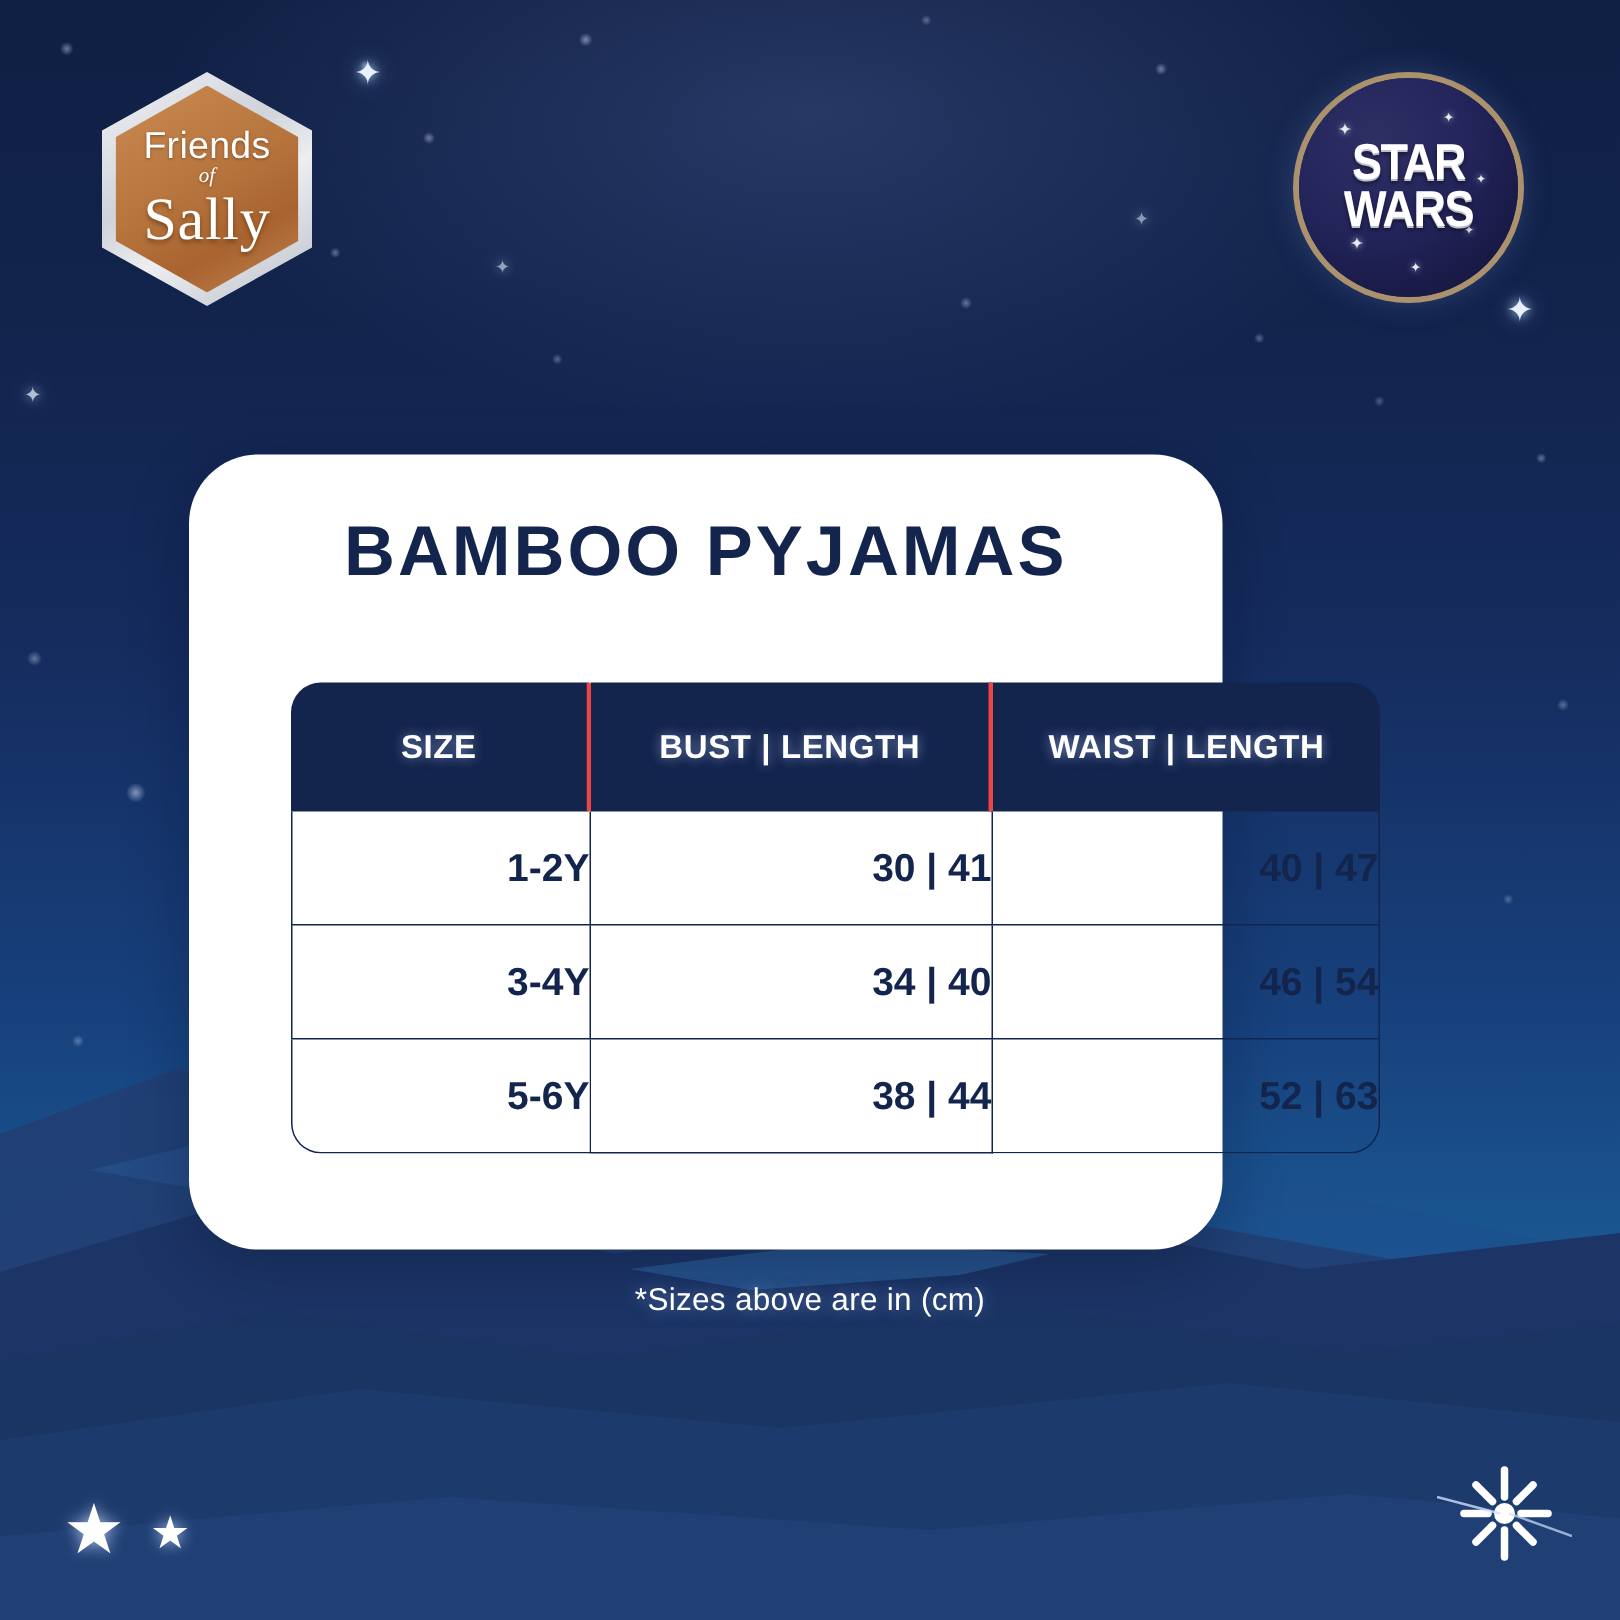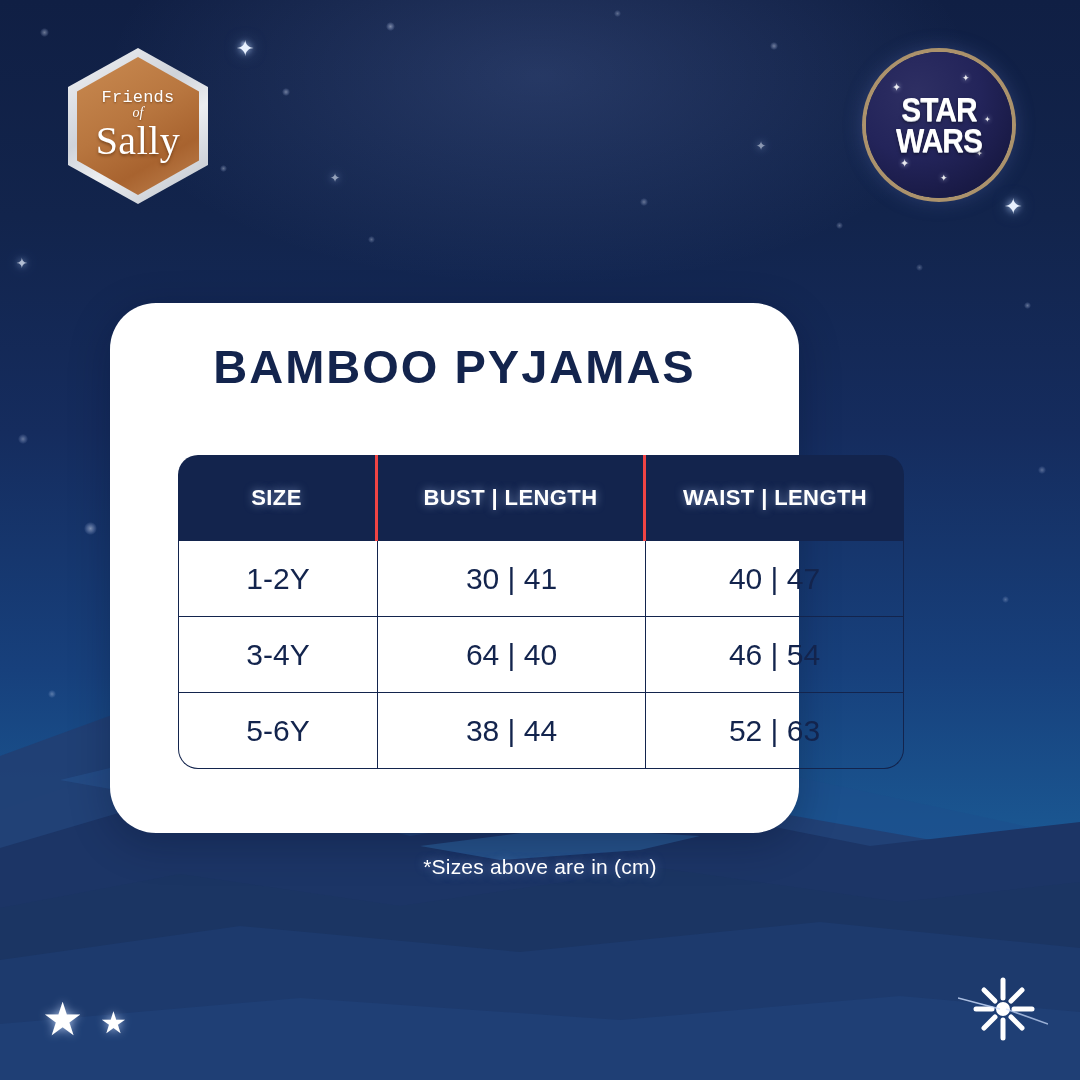--- a/index.html
+++ b/index.html
@@ -49,22 +49,22 @@
     clip-path:polygon(50% 0%, 100% 25%, 100% 75%, 50% 100%, 0% 75%, 0% 25%);
     background:linear-gradient(145deg,#f2f3f5 0%,#cfd3da 40%,#eceef1 60%,#b9bfc8 100%);
   }
   .hex-inner{
     position:absolute; inset:9px;
     clip-path:polygon(50% 0%, 100% 25%, 100% 75%, 50% 100%, 0% 75%, 0% 25%);
     background:linear-gradient(150deg,#c98a51 0%,#b8763f 45%,#a8632f 72%,#c08350 100%);
     display:flex; flex-direction:column; align-items:center; justify-content:center;
   }
   .fos-l1{
-    font-family:Liberation Mono, monospace;
-    font-size:17px; color:#fff; letter-spacing:.2px;
+    font-family:Liberation Sans, sans-serif;
+    font-size:25px; color:#fff; letter-spacing:.2px;
     text-shadow:0 1px 2px rgba(80,40,10,.55);
   }
   .fos-l2{
     font-family:"Liberation Serif", serif;
     font-size:14px; font-style:italic; color:#fff;
     margin:-2px 0 -4px 0;
     text-shadow:0 1px 2px rgba(80,40,10,.55);
   }
   .fos-l3{
     font-family:"Liberation Serif", serif;
@@ -111,21 +111,21 @@
     color:#ffffff;
     text-shadow:
       0 0 10px rgba(255,255,255,.85),
       0 0 28px rgba(190,215,255,.75),
       0 0 60px rgba(140,180,255,.55);
   }
 
   
   .card{
     position:absolute;
-    left:110px; top:303px;
+    left:126px; top:303px;
     width:689px; height:530px;
     background:#ffffff;
     border-radius:46px;
     box-shadow:0 10px 40px rgba(5,12,35,.28);
     padding-left:48px;
   }
 
   .card-title{
     position:absolute; left:0; right:0; top:36px;
     text-align:center;
@@ -155,26 +155,27 @@
     height:86px;
     border-right:3px solid #ef4444;
     text-shadow:0 0 8px rgba(185,210,255,.55);
   }
   .tbl th:last-child{ border-right:none; }
   .tbl th.c0{ border-top-left-radius:20px; }
   .tbl th.c2{ border-top-right-radius:20px; }
 
   .tbl td{
     height:76px;
-    text-align:center;
-    font-family:"Liberation Sans", sans-serif;
-    font-size:30px;
+    text-align:right;
+    font-family:"Liberation Sans", sans-serif;
+    font-size:26px;
     color:#13244d;
     border-right:1.6px solid #13244d;
     border-bottom:1.6px solid #13244d;
+    font-weight:bold;
   }
   .tbl td.c0{ border-left:1.6px solid #13244d; }
   .tbl td:last-child{ border-right:1.6px solid #13244d; }
 
   .tbl tr.last td.c0{ border-bottom-left-radius:20px;margin-left:44px; }
   .tbl tr.last td.c2{ border-bottom-right-radius:20px; }
 
   .tbl .col-size{ width:200px; }
   .tbl .col-bust{ width:268px; }
   .tbl .col-waist{ width:258px; }
@@ -286,21 +287,21 @@
         </tr>
       </thead>
       <tbody>
         <tr>
           <td class="c0">1-2Y</td>
           <td class="c1">30 | 41</td>
           <td class="c2">40 | 47</td>
         </tr>
         <tr>
           <td class="c0">3-4Y</td>
-          <td class="c1">64 | 40</td>
+          <td class="c1">34 | 40</td>
           <td class="c2">46 | 54</td>
         </tr>
         <tr class="last">
           <td class="c0">5-6Y</td>
           <td class="c1">38 | 44</td>
           <td class="c2">52 | 63</td>
         </tr>
       </tbody>
     </table>
   </div>

